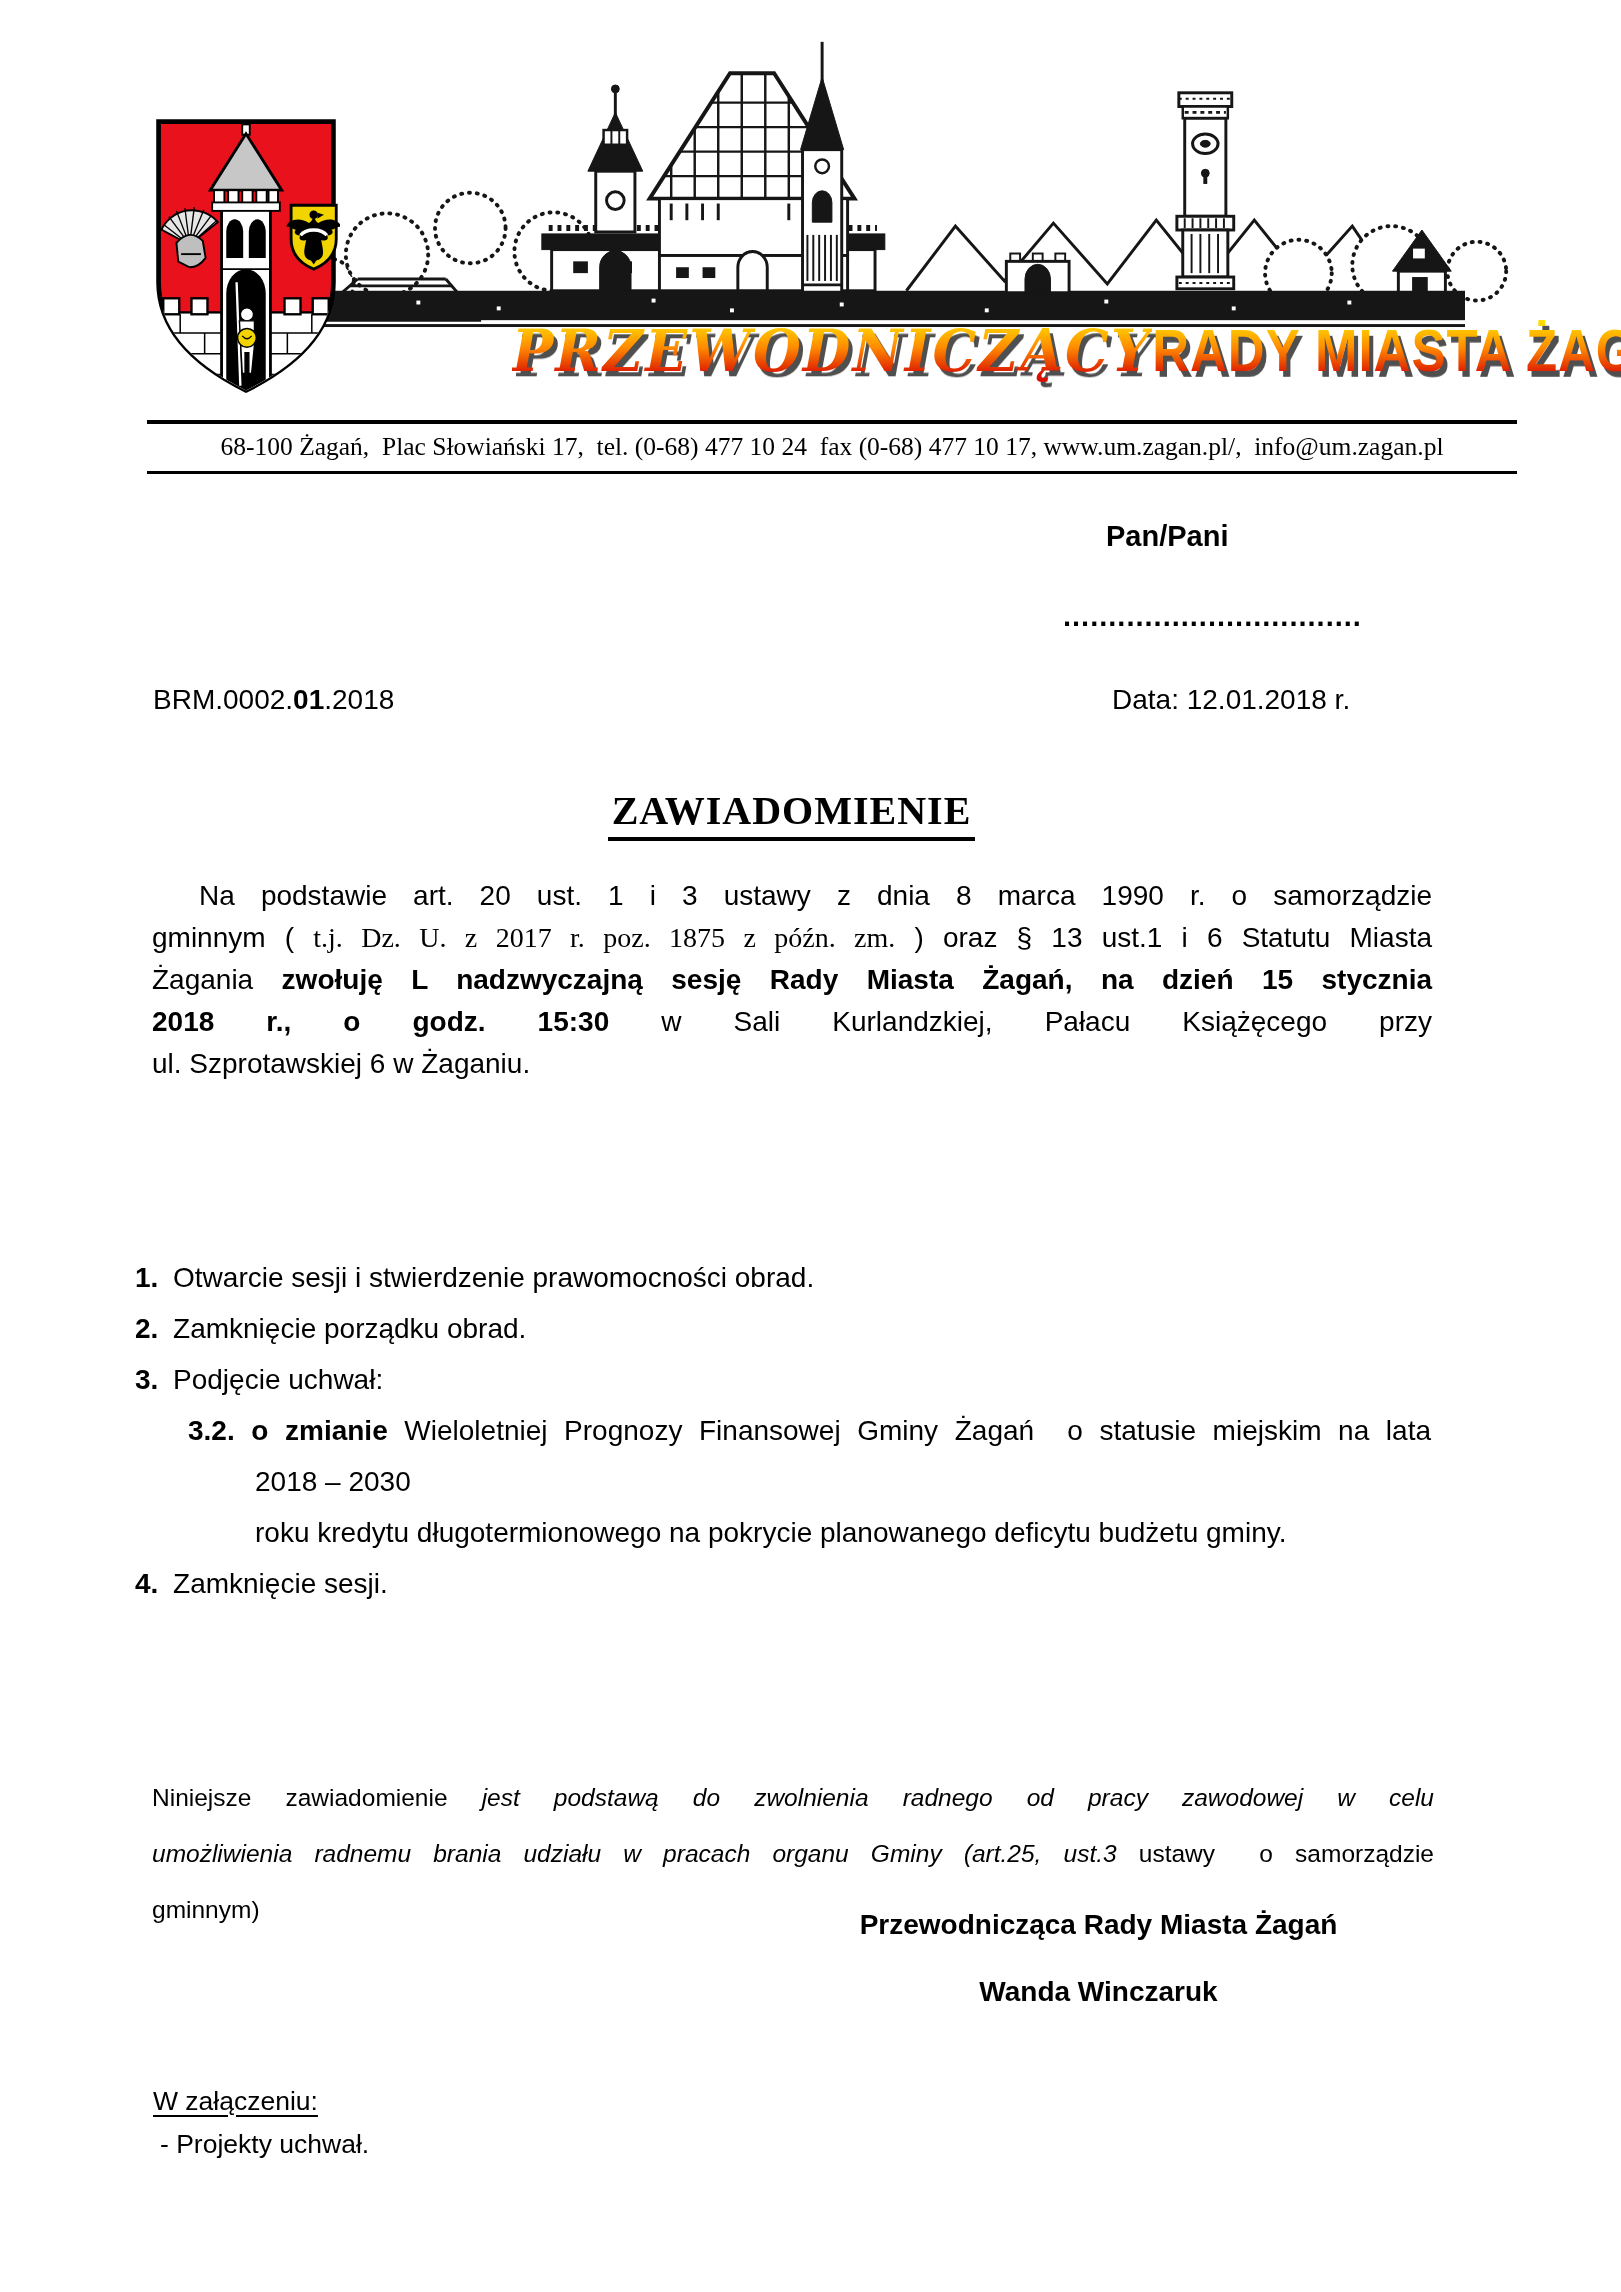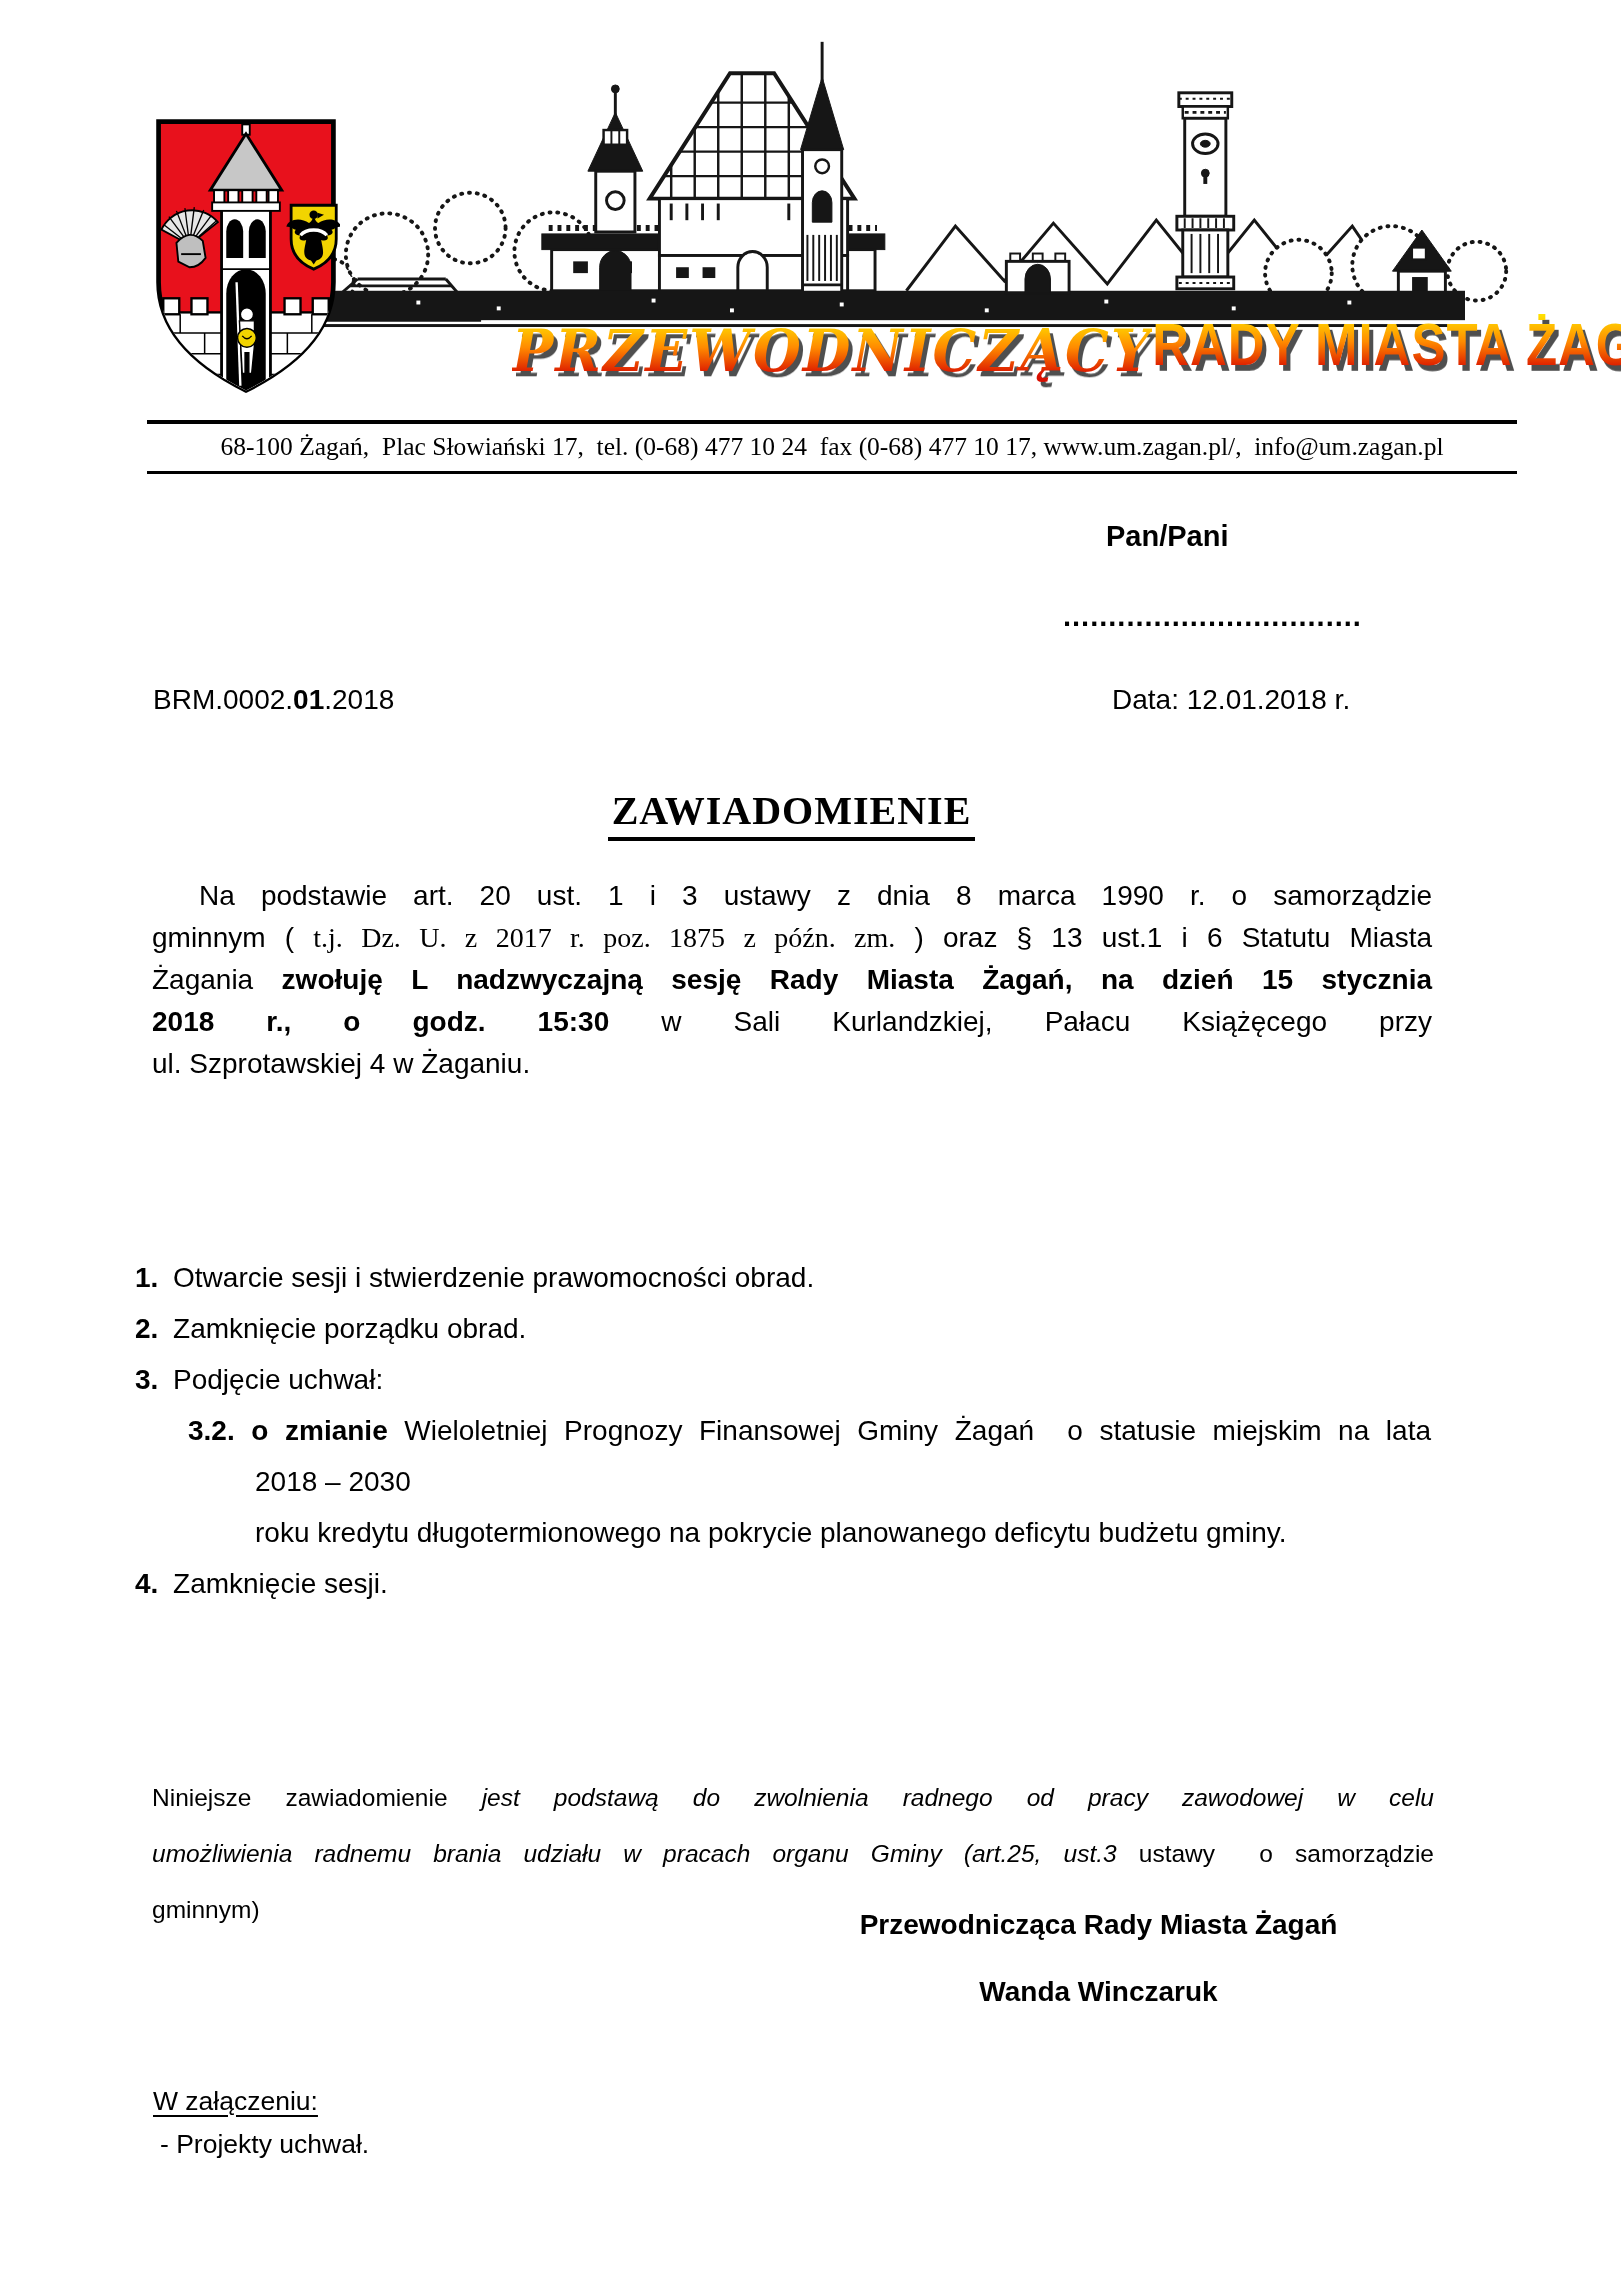--- a/index.html
+++ b/index.html
@@ -4,21 +4,21 @@
 <style>
   html,body{margin:0;padding:0;background:#fff;}
   .page{position:relative;width:1621px;height:2293px;background:#fff;overflow:hidden;
         font-family:"Liberation Sans", sans-serif;color:#000;}
 
   
   .header-art{position:absolute;left:147px;top:34px;width:1372px;height:365px;}
   .panorama{position:absolute;left:93px;top:0;width:1274px;height:294px;}
   .crest{position:absolute;left:4.9px;top:80px;width:188px;height:284px;}
   .banner{position:absolute;left:365px;top:286px;width:972px;display:flex;
-          justify-content:space-between;align-items:flex-start;white-space:nowrap;}
+          justify-content:space-between;align-items:flex-end;white-space:nowrap;}
   .grad{background:linear-gradient(180deg,var(--banner-top) 6%,var(--banner-mid) 46%,var(--banner-bottom) 86%);
         -webkit-background-clip:text;background-clip:text;color:transparent;
         filter:drop-shadow(4.9px 5.9px 0 var(--banner-shadow));}
   .banner-script{font-family:"DejaVu Serif", serif;font-style:italic;font-weight:bold;
                  font-size:55px;letter-spacing:2px;transform:scaleY(1.06);transform-origin:bottom;}
   .banner-block{font-weight:bold;font-size:51px;letter-spacing:1px;
                 transform:scaleY(1.16);transform-origin:bottom;}
 
   
   .address-bar{position:absolute;left:147px;top:420px;width:1370px;
@@ -353,21 +353,21 @@
 
   <div class="title-wrap">
     <span class="doc-title">ZAWIADOMIENIE</span>
   </div>
 
   <div class="lead">
     <div class="ln just ind"><span>Na podstawie art. 20 ust. 1 i 3 ustawy z dnia 8 marca 1990 r. o samorządzie</span></div>
     <div class="ln just"><span>gminnym ( </span><span class="serif">t.j. Dz. U. z 2017 r. poz. 1875 z późn. zm.</span><span> ) oraz § 13 ust.1 i 6 Statutu Miasta</span></div>
     <div class="ln just"><span>Żagania </span><span class="b">zwołuję L nadzwyczajną sesję Rady Miasta Żagań, na dzień 15 stycznia</span></div>
     <div class="ln just"><span class="b">2018 r., o godz. 15:30</span><span> w Sali Kurlandzkiej, Pałacu Książęcego przy</span></div>
-    <div class="ln"><span>ul. Szprotawskiej 4 w Żaganiu.</span></div>
+    <div class="ln"><span>ul. Szprotawskiej 6 w Żaganiu.</span></div>
   </div>
 
 
   <div class="agenda">
     <div class="ln"><span class="num">1.</span><span>Otwarcie sesji i stwierdzenie prawomocności obrad.</span></div>
     <div class="ln"><span class="num">2.</span><span>Zamknięcie porządku obrad.</span></div>
     <div class="ln"><span class="num">3.</span><span>Podjęcie uchwał:</span></div>
     <div class="ln l1 just"><span class="b">3.2. o zmianie</span><span> Wieloletniej Prognozy Finansowej Gminy Żagań&nbsp; o statusie miejskim na lata</span></div>
     <div class="ln l2"><span>2018 – 2030</span></div>
     <div class="ln l2"><span>roku kredytu długotermionowego na pokrycie planowanego deficytu budżetu gminy.</span></div>

